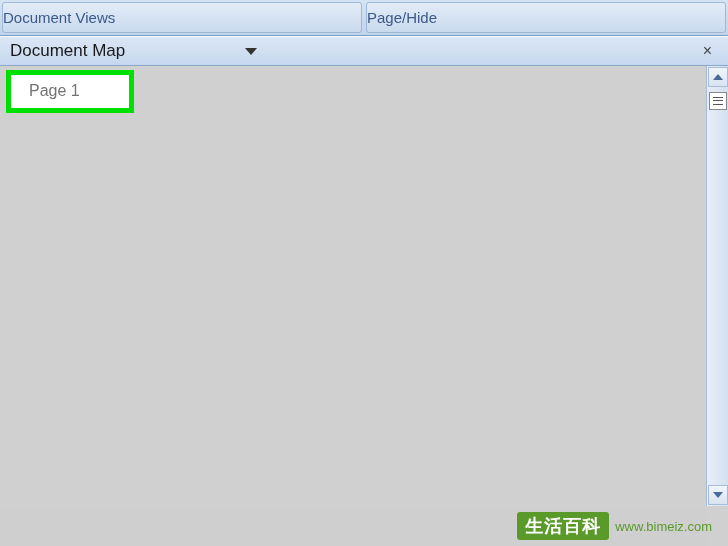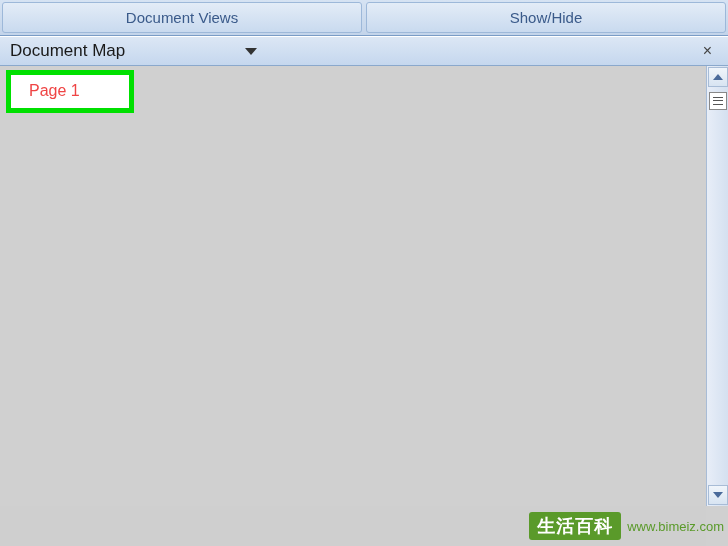--- a/index.html
+++ b/index.html
@@ -14,21 +14,21 @@
     .ribbon-bar {
       display: flex;
       height: 36px;
       background: linear-gradient(to bottom, #d6e3f3, #c3d4ea);
       border-bottom: 1px solid #7a9cc6;
     }
     .ribbon-group {
       flex: 1;
       display: flex;
       align-items: center;
-      justify-content: center;
+      justify-content: flex-start;
       border: 1px solid #9db8d9;
       border-radius: 3px;
       margin: 2px;
       background: linear-gradient(to bottom, #e3ecf7, #c9daef);
       color: #3a5a8a;
       font-size: 15px;
       cursor: pointer;
     }
     .pane-header {
       display: flex;
@@ -73,21 +73,21 @@
       left: 6px;
       border: 5px solid #00e000;
       background: #fff;
       padding: 6px 8px;
       font-size: 16px;
       line-height: 1.3;
       z-index: 5;
       min-width: 128px;
     }
     .docmap-item {
-      color: #ef4444;
+      color: #737373;
       cursor: pointer;
       padding: 0 2px;
       white-space: nowrap;
     }
     .docmap-item.indent1 { padding-left: 10px; }
     .docmap-item.selected {
       background: #1060d0;
       color: #fff;
       display: inline-block;
     }
@@ -143,21 +143,21 @@
       justify-content: space-around;
       padding: 3px;
     }
     .scroll-view-btn div {
       height: 1px;
       background: #555;
     }
     .scroll-track { flex: 1; }
     .watermark {
       position: absolute;
-      right: 4px;
+      right: 16px;
       bottom: 6px;
       display: flex;
       align-items: center;
       gap: 6px;
       z-index: 10;
     }
     .wm-logo {
       background: #5a9a2a;
       color: #fff;
       font-weight: bold;
@@ -181,21 +181,21 @@
     }
   </style>
 </head>
 <body>
 
 <div class="ribbon-bar">
   <div class="ribbon-group">
     <span>Document Views</span>
   </div>
   <div class="ribbon-group">
-    <span>Show/Hide</span>
+    <span>Page/Hide</span>
   </div>
 </div>
 
 <div class="pane-header">
   <span class="pane-title">Document Map</span>
   <span class="dropdown-arrow"></span>
   <span class="spacer"></span>
   <span class="close-x">×</span>
 </div>
 

